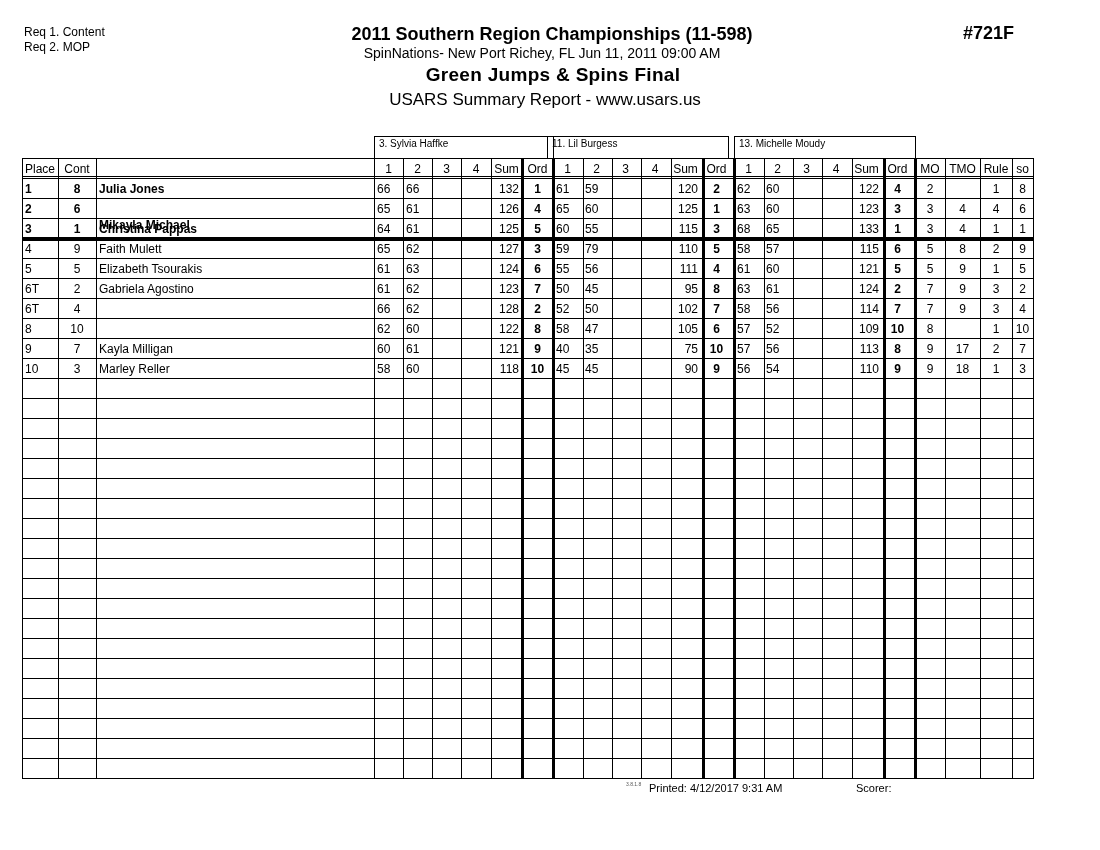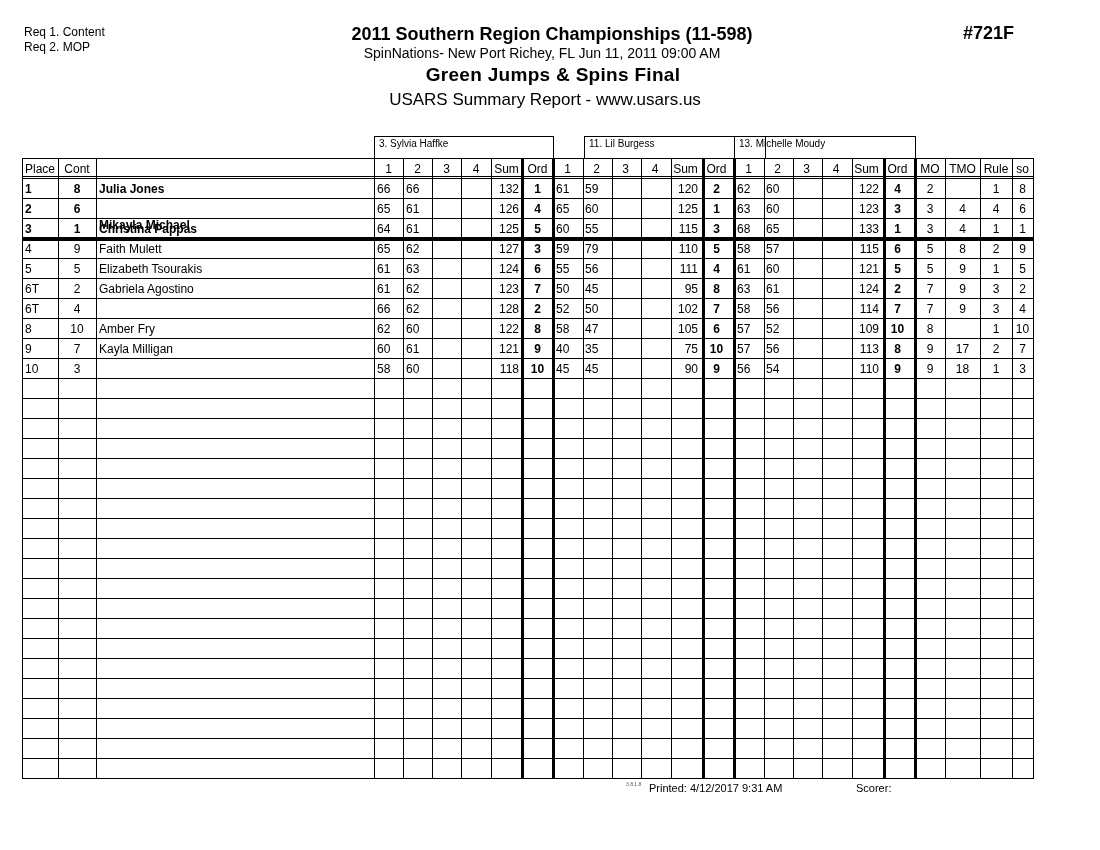--- a/index.html
+++ b/index.html
@@ -28,21 +28,21 @@
 
 <div class="abs req" style="top:25px;">Req 1. Content</div>
 <div class="abs req" style="top:40px;">Req 2. MOP</div>
 <div class="abs title1">2011 Southern Region Championships (11-598)</div>
 <div class="abs title2">SpinNations- New Port Richey, FL  Jun 11, 2011  09:00 AM</div>
 <div class="abs title3">Green Jumps &amp; Spins Final</div>
 <div class="abs title4">USARS Summary Report - www.usars.us</div>
 <div class="abs code">#721F</div>
 
 <div class="judge-box" style="left:374px;width:180px;">3.  Sylvia Haffke</div>
-<div class="judge-box" style="left:584px;width:182px;">11.  Lil Burgess</div>
+<div class="judge-box" style="left:547px;width:182px;">11.  Lil Burgess</div>
 <div class="judge-box" style="left:734px;width:182px;">13.  Michelle Moudy</div>
 
 <div id="grid">
     <div class="cell l" style="left: 22px; top: 159px; width: 36px;">Place</div>
     <div class="cell c" style="left: 58px; top: 159px; width: 38px;">Cont</div>
     <div class="cell c" style="left: 374px; top: 159px; width: 29px;">1</div>
     <div class="cell c" style="left: 403px; top: 159px; width: 29px;">2</div>
     <div class="cell c" style="left: 432px; top: 159px; width: 29px;">3</div>
     <div class="cell c" style="left: 461px; top: 159px; width: 30px;">4</div>
     <div class="cell c" style="left: 491px; top: 159px; width: 31px;">Sum</div>
@@ -232,21 +232,20 @@
     <div class="cell l" style="left: 792px; top: 299px; width: 29px;"></div>
     <div class="cell l" style="left: 821px; top: 299px; width: 30px;"></div>
     <div class="cell r" style="left: 851px; top: 299px; width: 31px;">114</div>
     <div class="cell c bold" style="left: 882px; top: 299px; width: 31px;">7</div>
     <div class="cell c" style="left: 915px; top: 299px; width: 30px;">7</div>
     <div class="cell c" style="left: 945px; top: 299px; width: 35px;">9</div>
     <div class="cell c" style="left: 980px; top: 299px; width: 32px;">3</div>
     <div class="cell c" style="left: 1012px; top: 299px; width: 21px;">4</div>
     <div class="cell l" style="left: 22px; top: 319px; width: 36px;">8</div>
     <div class="cell c" style="left: 58px; top: 319px; width: 38px;">10</div>
-    <div class="cell l" style="left: 96px; top: 319px; width: 278px;">Amber Fry</div>
     <div class="cell l" style="left: 374px; top: 319px; width: 29px;">62</div>
     <div class="cell l" style="left: 403px; top: 319px; width: 29px;">60</div>
     <div class="cell l" style="left: 432px; top: 319px; width: 29px;"></div>
     <div class="cell l" style="left: 461px; top: 319px; width: 30px;"></div>
     <div class="cell r" style="left: 491px; top: 319px; width: 31px;">122</div>
     <div class="cell c bold" style="left: 522px; top: 319px; width: 31px;">8</div>
     <div class="cell l" style="left: 553px; top: 319px; width: 29px;">58</div>
     <div class="cell l" style="left: 582px; top: 319px; width: 29px;">47</div>
     <div class="cell l" style="left: 611px; top: 319px; width: 29px;"></div>
     <div class="cell l" style="left: 640px; top: 319px; width: 30px;"></div>
@@ -282,20 +281,21 @@
     <div class="cell l" style="left: 792px; top: 339px; width: 29px;"></div>
     <div class="cell l" style="left: 821px; top: 339px; width: 30px;"></div>
     <div class="cell r" style="left: 851px; top: 339px; width: 31px;">113</div>
     <div class="cell c bold" style="left: 882px; top: 339px; width: 31px;">8</div>
     <div class="cell c" style="left: 915px; top: 339px; width: 30px;">9</div>
     <div class="cell c" style="left: 945px; top: 339px; width: 35px;">17</div>
     <div class="cell c" style="left: 980px; top: 339px; width: 32px;">2</div>
     <div class="cell c" style="left: 1012px; top: 339px; width: 21px;">7</div>
     <div class="cell l" style="left: 22px; top: 359px; width: 36px;">10</div>
     <div class="cell c" style="left: 58px; top: 359px; width: 38px;">3</div>
+    <div class="cell l" style="left: 96px; top: 359px; width: 278px;">Marley Reller</div>
     <div class="cell l" style="left: 374px; top: 359px; width: 29px;">58</div>
     <div class="cell l" style="left: 403px; top: 359px; width: 29px;">60</div>
     <div class="cell l" style="left: 432px; top: 359px; width: 29px;"></div>
     <div class="cell l" style="left: 461px; top: 359px; width: 30px;"></div>
     <div class="cell r" style="left: 491px; top: 359px; width: 31px;">118</div>
     <div class="cell c bold" style="left: 522px; top: 359px; width: 31px;">10</div>
     <div class="cell l" style="left: 553px; top: 359px; width: 29px;">45</div>
     <div class="cell l" style="left: 582px; top: 359px; width: 29px;">45</div>
     <div class="cell l" style="left: 611px; top: 359px; width: 29px;"></div>
     <div class="cell l" style="left: 640px; top: 359px; width: 30px;"></div>

